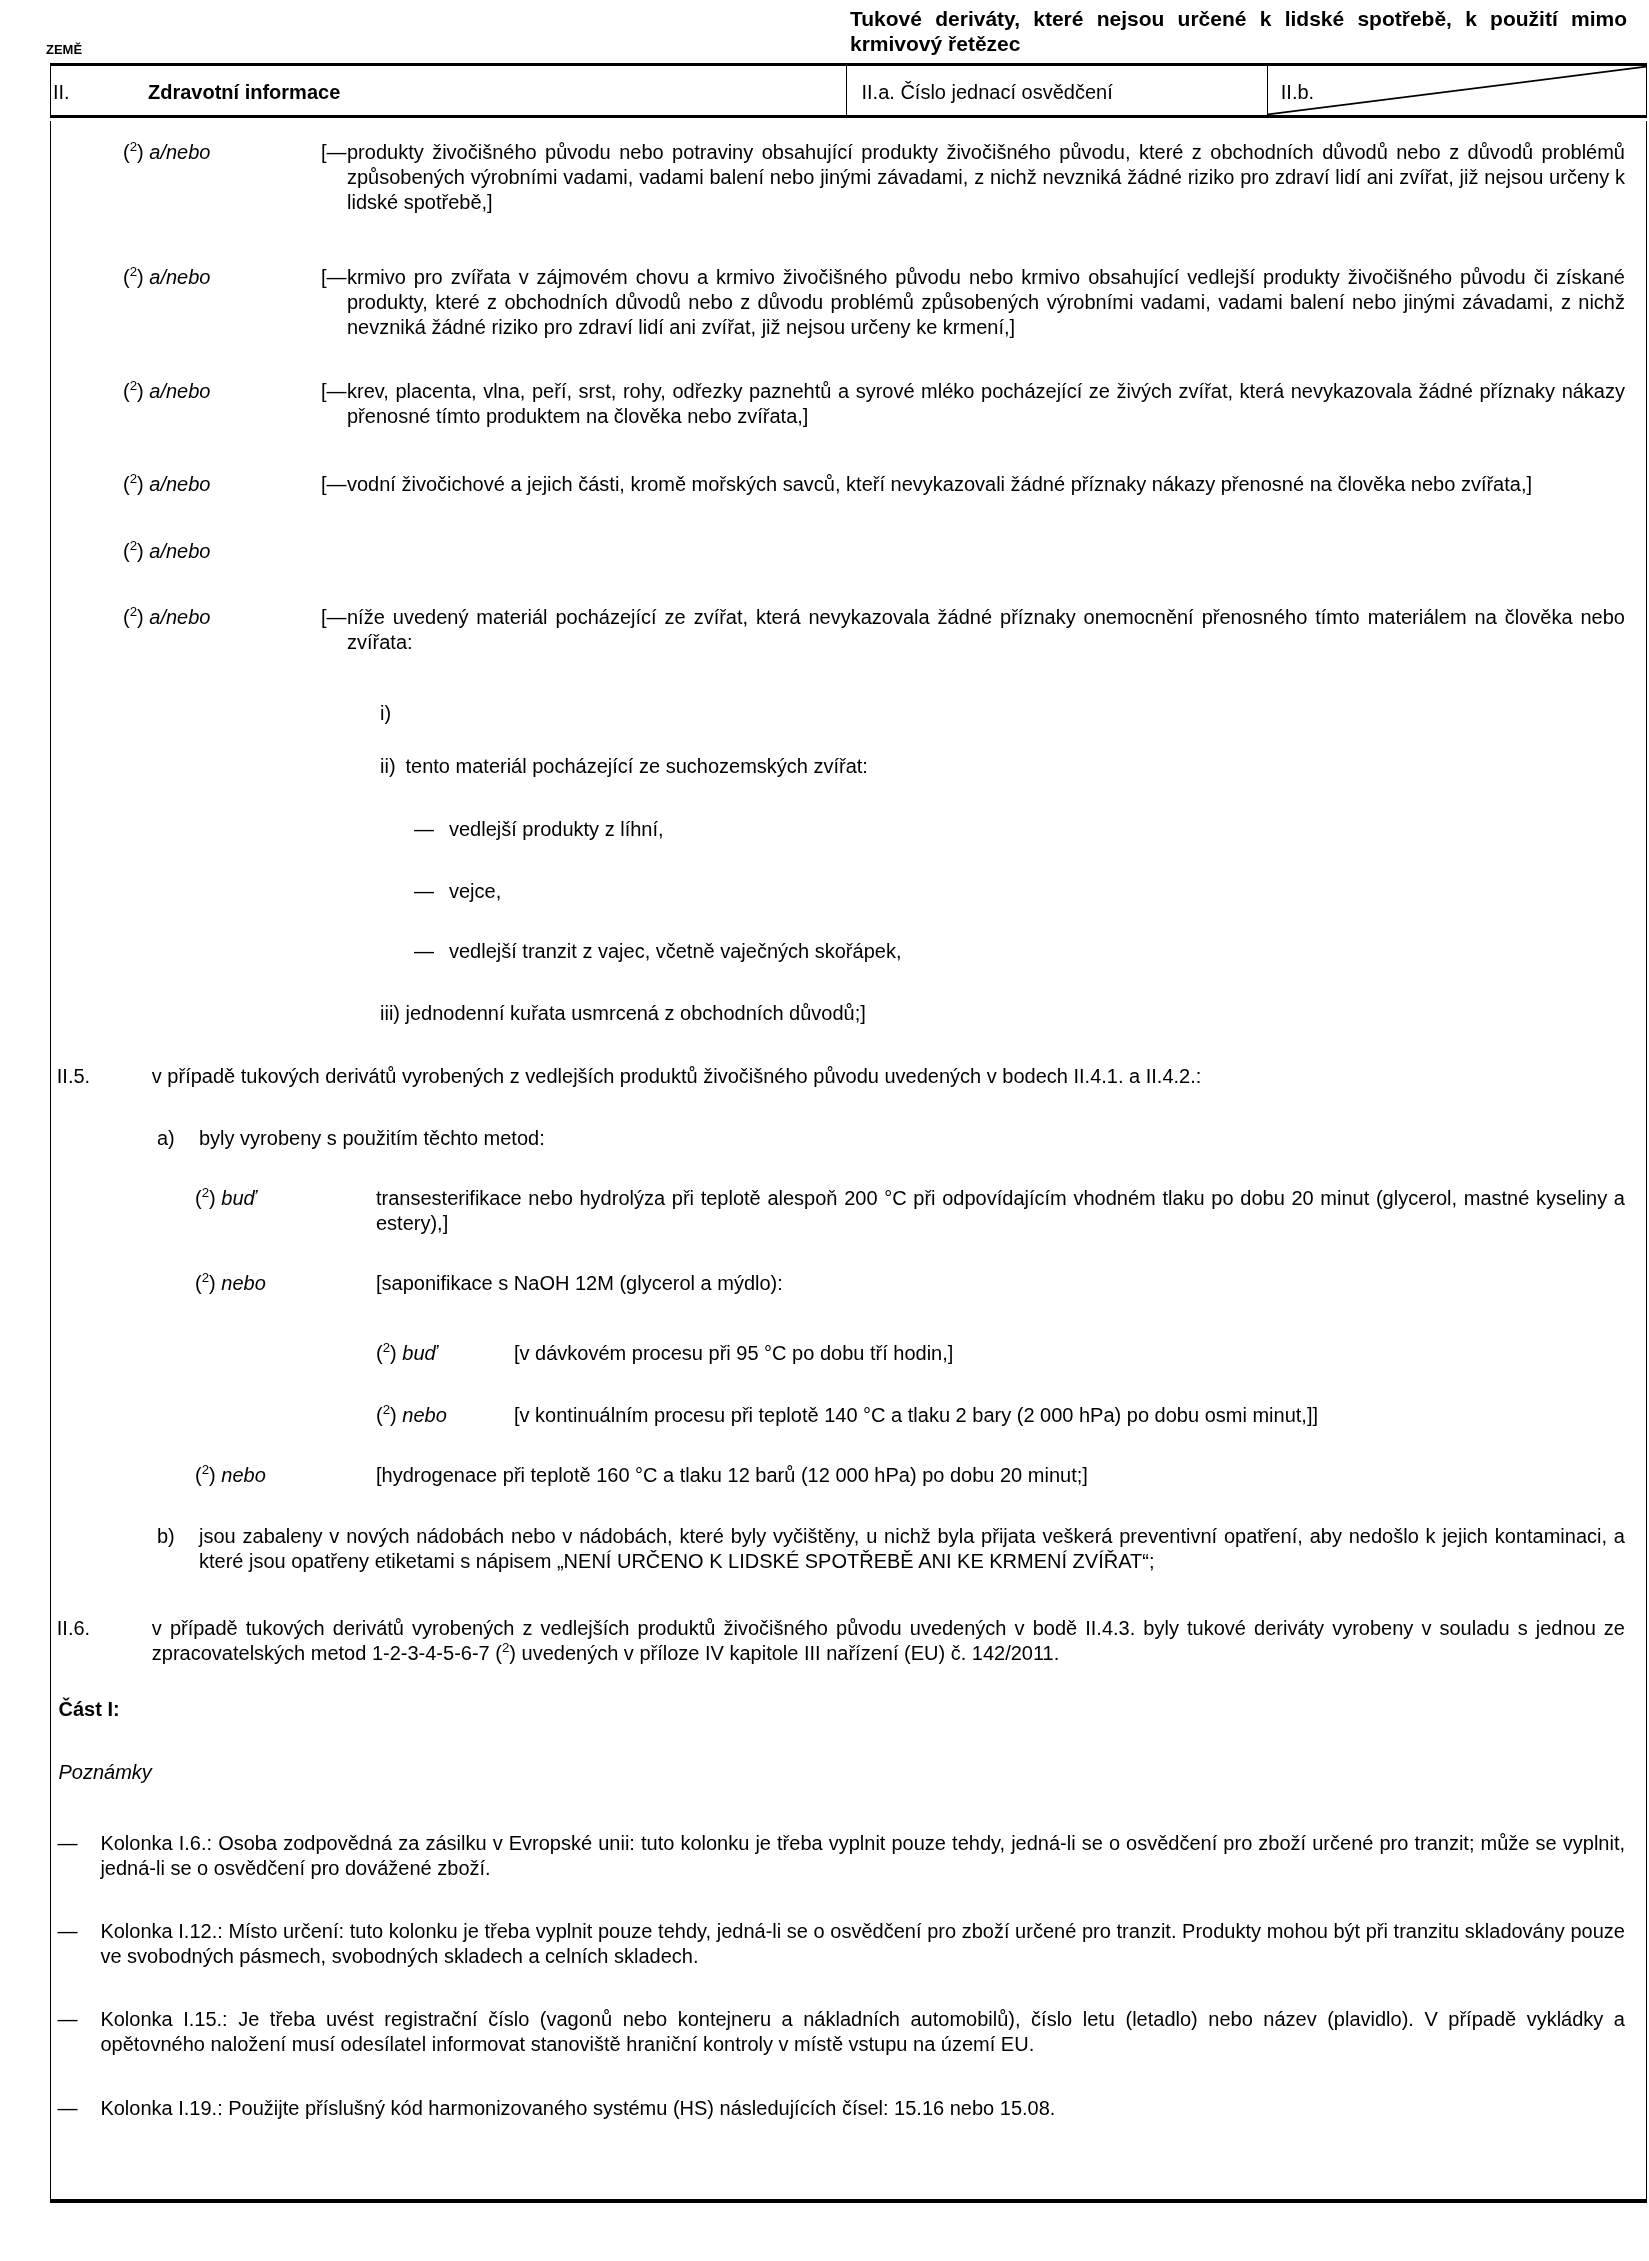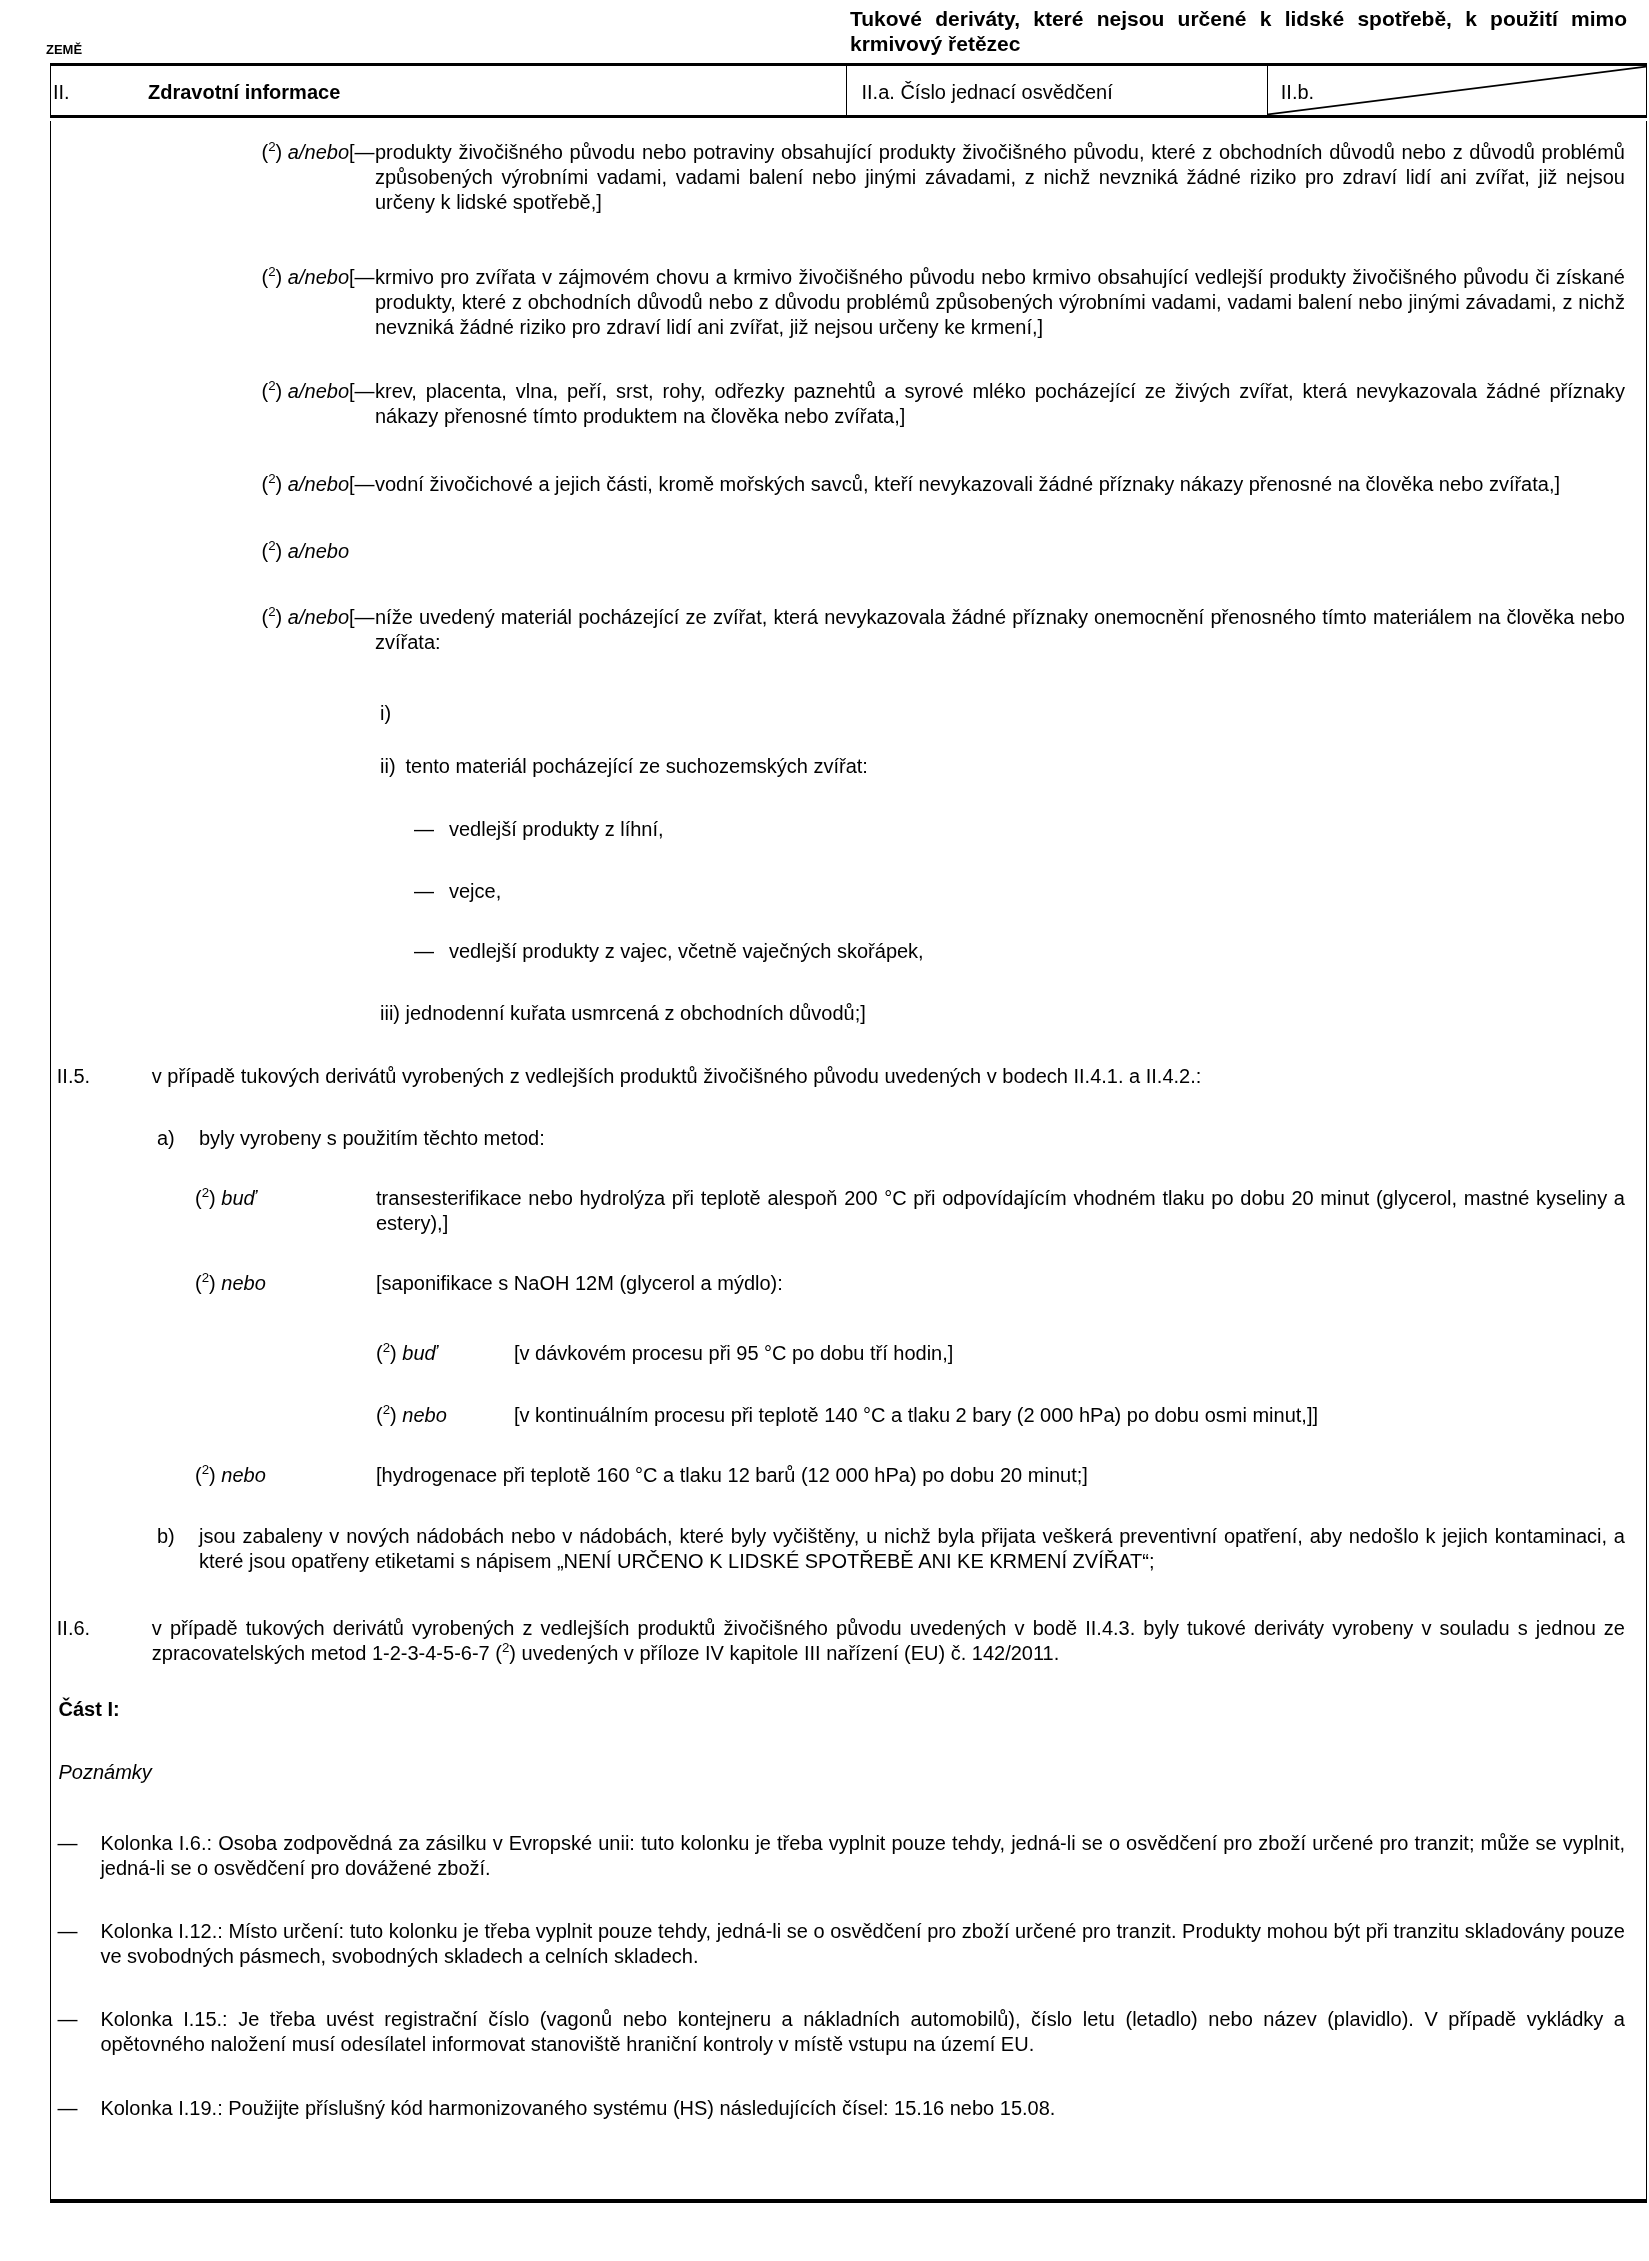--- a/index.html
+++ b/index.html
@@ -16,21 +16,21 @@
   .hdr-c1 .hnum{display:inline-block;margin-left:2px;width:95px;}
   .hdr-c2{width:421px;box-sizing:border-box;border-right:1.2px solid #000;padding:14px 0 0 14.5px;}
   .hdr-c3{flex:1;position:relative;padding:14px 0 0 12.8px;box-sizing:border-box;}
   .diag{position:absolute;left:0;top:0;width:100%;height:100%;}
   .main-box{position:absolute;left:50px;top:121px;width:1597px;height:2082px;box-sizing:border-box;
             border-left:1.7px solid #000;border-right:1.7px solid #000;border-bottom:4.6px solid #000;
             overflow:hidden;}
   .row{display:flex;align-items:flex-start;}
   .col-text{flex:1;padding-right:21px;text-align:justify;}
   .col-num{flex:none;margin-left:5.8px;width:95px;}
-  .col-andor{flex:none;margin-left:100px;width:198px;text-align:right;}
+  .col-andor{flex:none;margin-left:72px;width:198px;}
   .col-ab{flex:none;margin-left:106px;width:42px;}
   .col-mlabel{flex:none;margin-left:144px;width:181px;}
   .col-nlabel{flex:none;margin-left:325px;width:138px;}
   .col-sub{flex:none;margin-left:329px;width:25.5px;}
   .col-dash{flex:none;margin-left:363px;width:35px;}
   .col-kdash{flex:none;margin-left:6.4px;width:43px;}
   .col-pozn{margin-left:7.5px;}
   .hang{padding-left:26px;text-indent:-26px;}
   .bracket{display:inline-block;width:26px;text-indent:0;}
   sup{font-size:13.3px;line-height:0;vertical-align:super;}
@@ -102,21 +102,21 @@
       <div class="col-text">vedlejší produkty z líhní,</div>
     </div>
 
     <div class="row" style="margin-top:37px">
       <div class="col-dash">—</div>
       <div class="col-text">vejce,</div>
     </div>
 
     <div class="row" style="margin-top:35px">
       <div class="col-dash">—</div>
-      <div class="col-text">vedlejší produkty z vajec, včetně vaječných skořápek,</div>
+      <div class="col-text">vedlejší tranzit z vajec, včetně vaječných skořápek,</div>
     </div>
 
     <div class="row" style="margin-top:37px">
       <div class="col-sub">iii)</div>
       <div class="col-text">jednodenní kuřata usmrcená z obchodních důvodů;]</div>
     </div>
 
     <div class="row" style="margin-top:38px">
       <div class="col-num">II.5.</div>
       <div class="col-text">v případě tukových derivátů vyrobených z vedlejších produktů živočišného původu uvedených v bodech II.4.1. a II.4.2.:</div>

